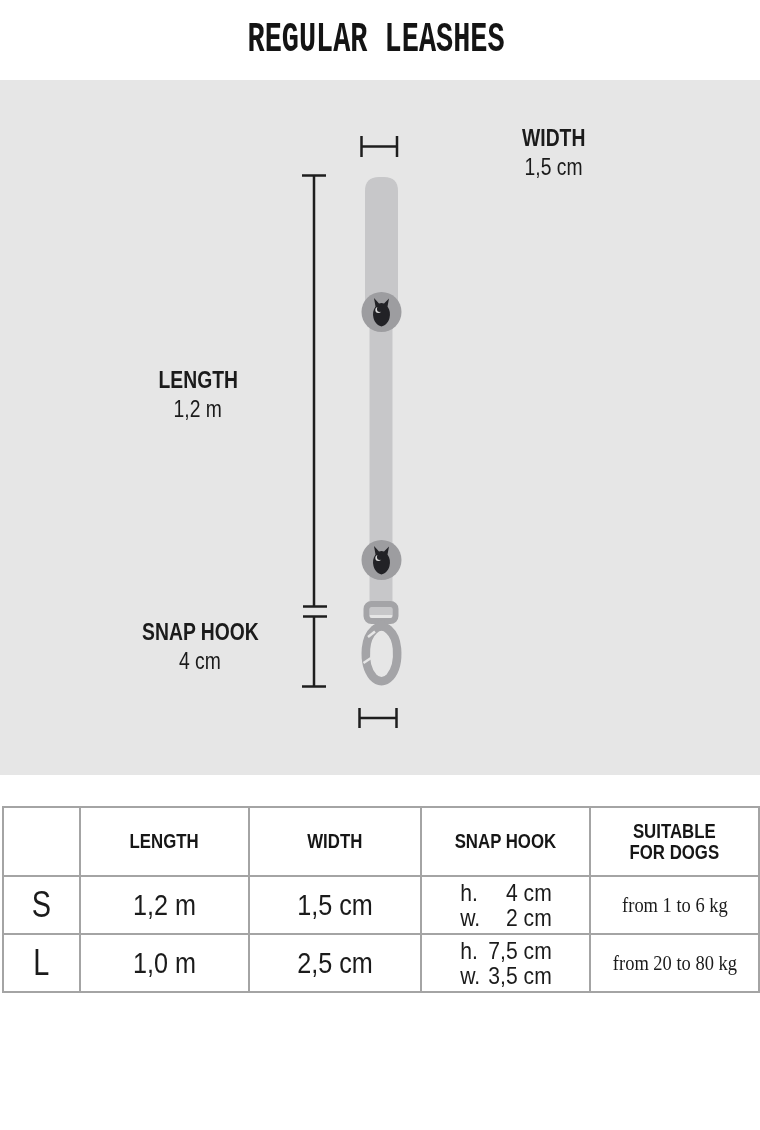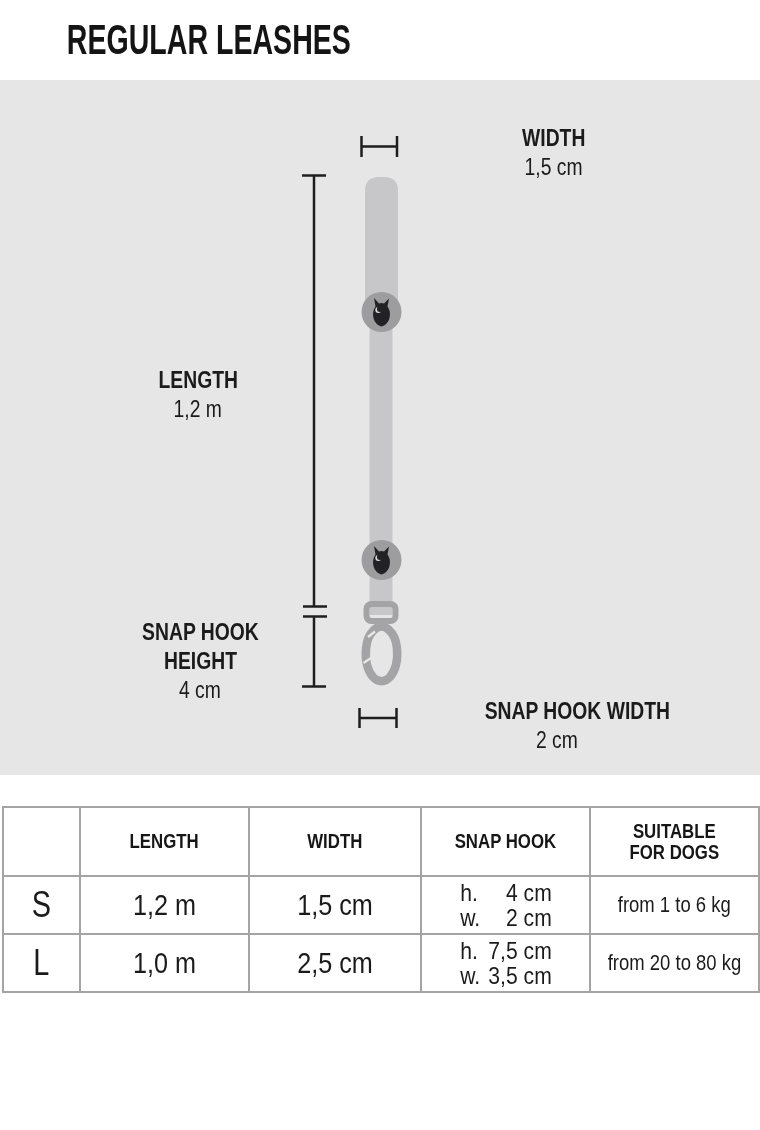--- a/index.html
+++ b/index.html
@@ -4,22 +4,22 @@
 <style>
   html,body { margin:0; padding:0; background:#ffffff; }
   .page {
     position:relative; width:760px; height:1130px; background:#ffffff;
     font-family:"Liberation Sans", sans-serif; color:#1b1b1b; overflow:hidden;
   }
   .cond { display:inline-block; transform:scaleX(0.84); transform-origin:50% 50%; white-space:nowrap; }
 
   
   .title {
-    position:absolute; top:16px; left:0; width:752px; 
-    font-size:42px; font-weight:bold; color:#141414; line-height:48px;
+    position:absolute; top:16px; left:0; width:752px; text-align:center;
+    font-size:42px; font-weight:bold; color:#141414; line-height:48px;font-family:Liberation Mono, monospace;
   }
   .title .cond { transform:scaleX(0.68); }
 
   
   .diagram { position:absolute; top:80px; left:0; width:760px; height:695px; background:#e6e6e6; }
   .diagram svg { position:absolute; top:0; left:0; }
 
   .dim-label { position:absolute; text-align:center; color:#1b1b1b; }
   .dim-label .name { display:block; font-weight:bold; font-size:23px; line-height:29px; }
   .dim-label .name .cond, .dim-label .val .cond { transform:scaleX(0.84); }
@@ -37,21 +37,21 @@
   }
   table.sizes td, table.sizes th { border:2px solid #a4a4a4; padding:0; vertical-align:middle; }
   col.c-size { width:77px; } col.c-len { width:169px; } col.c-wid { width:172px; }
   col.c-hook { width:169px; } col.c-dogs { width:169px; }
   tr.hdr { height:69px; }
   tr.row { height:58px; }
   th { font-size:20px; font-weight:bold; line-height:21px; color:#161616; }
   td.size-cell { font-size:37px; font-weight:normal; }
   td.size-cell .cond { transform:scaleX(0.78); }
   td.val-cell  { font-size:30px; font-weight:normal; }
-  td.dogs-cell { font-size:22px; font-weight:normal; }
+  td.dogs-cell { font-size:22px; font-weight:normal;font-family:Liberation Serif, serif; }
   .hookbox { width:104px; margin:0 auto; transform:scaleX(0.88); transform-origin:50% 50%; }
   .hookline { display:flex; justify-content:space-between; font-size:24px; line-height:25px; }
 </style>
 </head>
 <body>
 
 <div class="page">
 
   <div class="title">
     <span class="cond">REGULAR LEASHES</span>
@@ -117,28 +117,23 @@
       <span class="val"><span class="cond">1,5 cm</span></span>
     </div>
 
     <div class="dim-label lbl-length">
       <span class="name"><span class="cond">LENGTH</span></span>
       <span class="val"><span class="cond">1,2 m</span></span>
     </div>
 
     <div class="dim-label lbl-hookh">
       <span class="name"><span class="cond">SNAP HOOK</span></span>
-      <span class="name"><span class="cond">HEIGHT</span></span>
       <span class="val"><span class="cond">4 cm</span></span>
     </div>
 
-    <div class="dim-label lbl-hookw">
-      <span class="name"><span class="cond">SNAP HOOK WIDTH</span></span>
-      <span class="val"><span class="cond">2 cm</span></span>
-    </div>
   </div>
 
   <table class="sizes">
     <colgroup>
       <col class="c-size">
         <col class="c-len">
         <col class="c-wid">
         <col class="c-hook">
         <col class="c-dogs">
     </colgroup>

